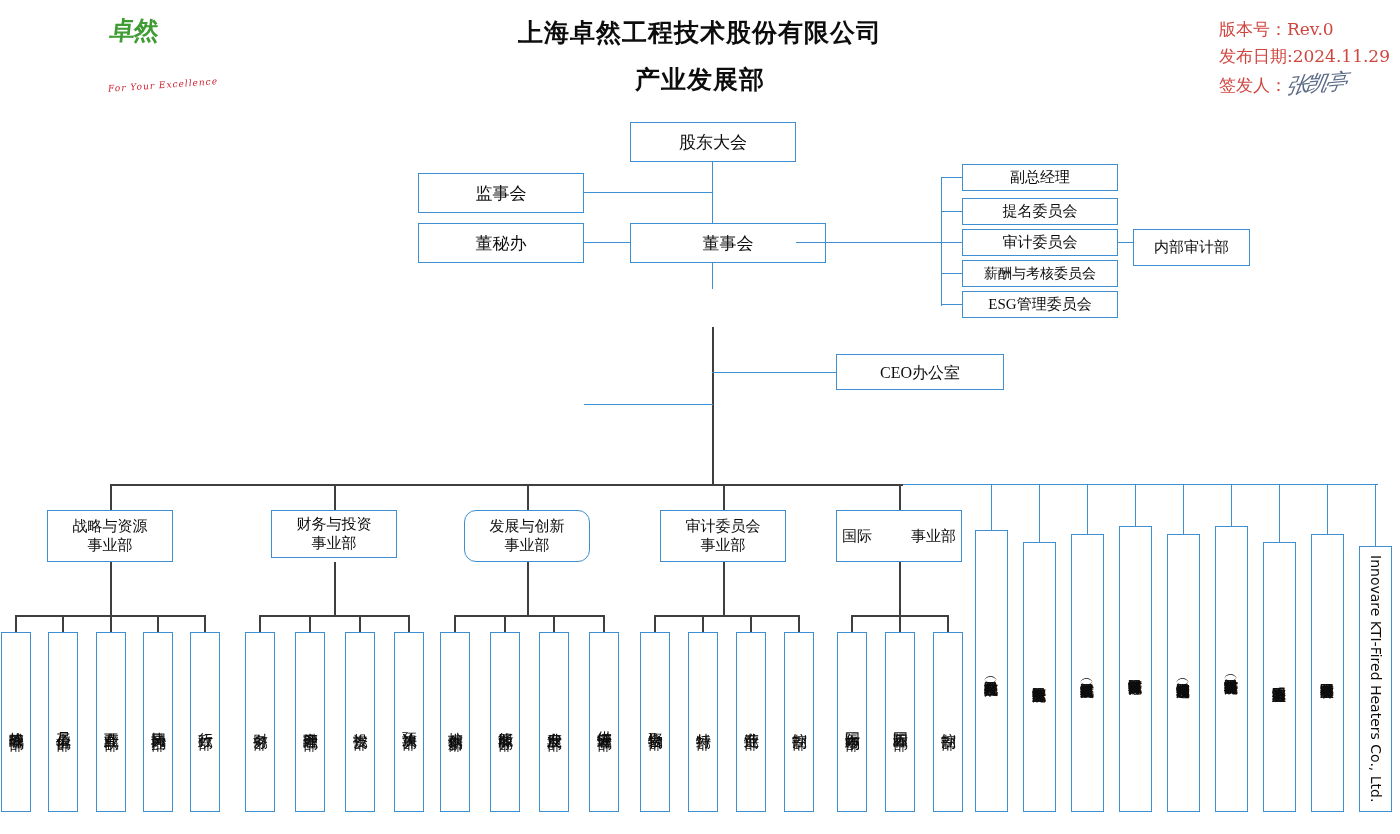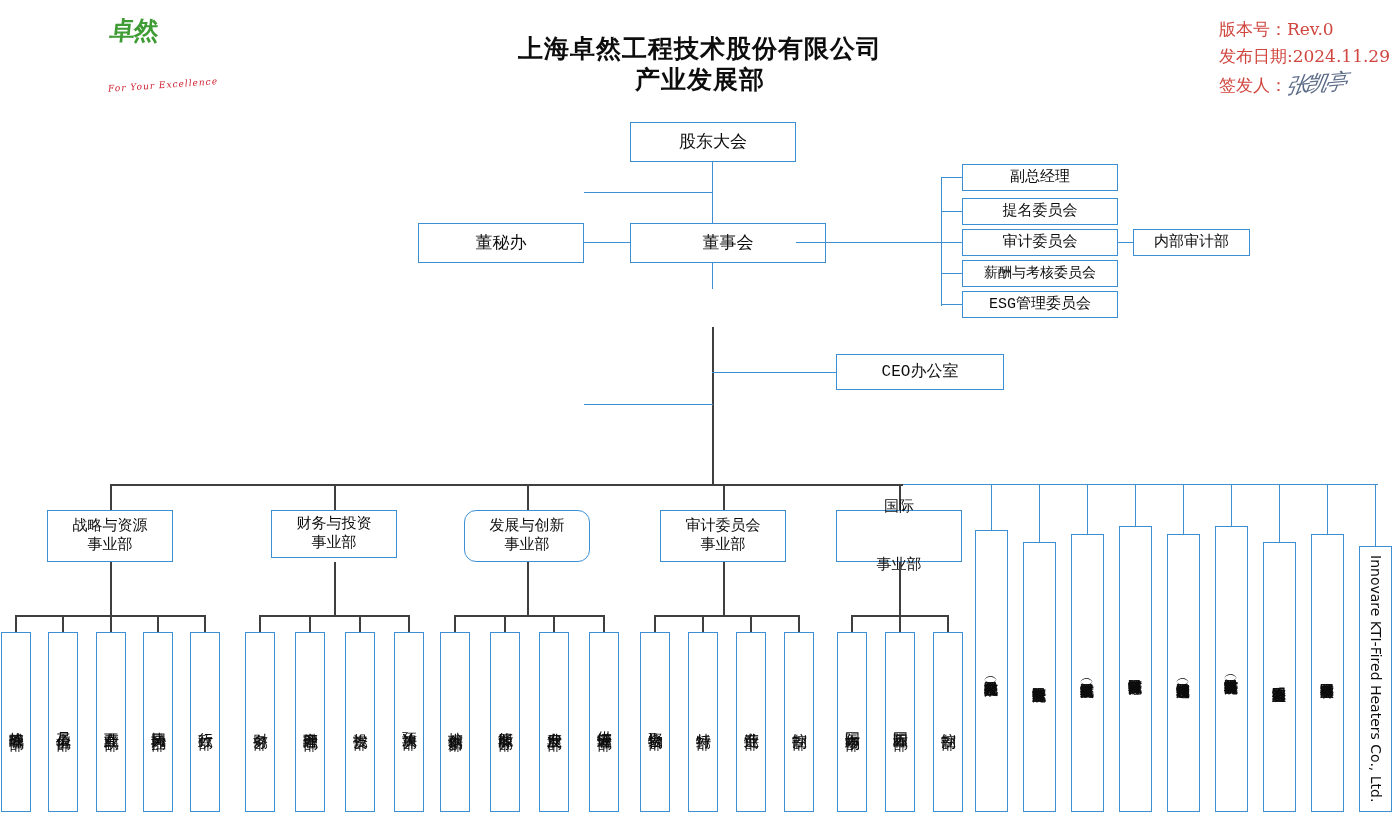--- a/index.html
+++ b/index.html
@@ -14,34 +14,34 @@
   .logo .word{position:absolute;left:2px;top:16px;font-size:50px;font-weight:bold;font-style:italic;
     font-family:"DejaVu Serif","Liberation Serif",serif;letter-spacing:-3px;color:#5aa832;white-space:nowrap;}
   .logo .word .r{color:#cf2030;}
   .logo .word .big{color:#4da52a;letter-spacing:-1px;}
   .logo .tag{position:absolute;left:42px;top:66px;font-size:9px;color:#cf2030;font-style:italic;
     font-family:"DejaVu Serif","Liberation Serif",serif;letter-spacing:1px;transform:rotate(-4deg);white-space:nowrap;}
 
   
   .doc-title{position:absolute;left:0;width:1400px;text-align:center;
     font-family:"DejaVu Serif","Liberation Serif",serif;font-weight:bold;color:#0d0d0d;}
-  .doc-title.l1{top:32px;font-size:25px;letter-spacing:1px;}
+  .doc-title.l1{top:16px;font-size:25px;letter-spacing:1px;}
   .doc-title.l2{top:63px;font-size:25px;letter-spacing:1px;}
 
   .meta{position:absolute;right:10px;top:16px;color:#d0453e;
     font-family:"DejaVu Serif","Liberation Serif",serif;font-size:17px;line-height:27px;}
   .meta div{white-space:nowrap;}
   .sig{display:inline-block;font-family:"DejaVu Serif","Liberation Serif",serif;
     font-style:italic;font-size:22px;color:#5b6a86;transform:skewX(-14deg) rotate(-5deg);
     letter-spacing:-3px;}
 
   
   .box{position:absolute;border:1.4px solid #3d8fd1;background:#fff;box-sizing:border-box;
     display:flex;align-items:center;justify-content:center;text-align:center;
-    font-family:Liberation Mono, monospace;color:#0d0d0d;}
+    font-family:Liberation Serif, serif;color:#0d0d0d;}
   .box.h{font-size:17px;line-height:21px;}
   .box.div-box{font-size:15px;line-height:19px;}
   
   .vbox{position:absolute;border:1.4px solid #3d8fd1;background:#fff;box-sizing:border-box;
     display:flex;align-items:center;justify-content:center;
     font-family:"DejaVu Serif","Liberation Serif",serif;color:#0d0d0d;}
   .vbox span{writing-mode:vertical-rl;text-orientation:upright;white-space:nowrap;
     font-size:15px;letter-spacing:1px;line-height:1;}
   .vbox.sub span{font-size:14px;letter-spacing:0px;}
   .vbox.lat span{writing-mode:vertical-rl;text-orientation:mixed;font-size:14px;
@@ -71,20 +71,21 @@
   <div class="meta">
     <div>版本号：Rev.0</div>
     <div>发布日期:2024.11.29</div>
     <div><span>签发人：</span><span class="sig">张凯亭</span></div>
   </div>
 
   <div class="box h" style="left:630px;top:122px;width:166px;height:40px;">股东大会</div>
 
   <div class="ln lv" style="left:712px;top:162px;width:1.4px;height:62px;"></div>
 
+  <div class="box h" style="left:418px;top:173px;width:166px;height:40px;">监事会</div>
   <div class="ln lh" style="left:584px;top:192px;width:129px;height:1.4px;"></div>
 
   <div class="box h" style="left:418px;top:223px;width:166px;height:40px;">董秘办</div>
   <div class="ln lh" style="left:584px;top:242px;width:47px;height:1.4px;"></div>
 
   <div class="box h" style="left:630px;top:223px;width:196px;height:40px;">董事会</div>
 
   <div class="ln lh" style="left:796px;top:242px;width:146px;height:1.4px;"></div>
   <div class="ln lv" style="left:941px;top:178px;width:1.4px;height:128px;"></div>
 
@@ -96,21 +97,21 @@
 
   <div class="box h" style="left:962px;top:229px;width:156px;height:27px;font-size:15px;">审计委员会</div>
   <div class="ln lh" style="left:941px;top:242px;width:22px;height:1.4px;"></div>
 
   <div class="box h" style="left:962px;top:260px;width:156px;height:27px;font-size:14px;">薪酬与考核委员会</div>
   <div class="ln lh" style="left:941px;top:273px;width:22px;height:1.4px;"></div>
 
   <div class="box h" style="left:962px;top:291px;width:156px;height:27px;font-size:15px;">ESG管理委员会</div>
   <div class="ln lh" style="left:941px;top:304px;width:22px;height:1.4px;"></div>
 
-  <div class="box h" style="left:1133px;top:229px;width:117px;height:27px;font-size:15px;">内部审计部</div>
+  <div class="box h" style="left:1133px;top:229px;width:117px;height:37px;font-size:15px;">内部审计部</div>
   <div class="ln lh" style="left:1118px;top:242px;width:16px;height:1.4px;"></div>
 
   <div class="ln lv" style="left:712px;top:263px;width:1.4px;height:26px;"></div>
 
   <div class="ln lv dark" style="left:712px;top:327px;width:1.6px;height:157px;"></div>
 
   <div class="box h" style="left:836px;top:354px;width:168px;height:36px;font-size:16px;">CEO办公室</div>
   <div class="ln lh" style="left:712px;top:372px;width:125px;height:1.4px;"></div>
 
   <div class="ln lh" style="left:584px;top:404px;width:129px;height:1.4px;"></div>
@@ -213,21 +214,21 @@
       <span>特纤部</span>
     </div>
   <div class="vbox" style="left:736px;top:632px;width:30px;height:180px;">
       <span>产业链部</span>
     </div>
   <div class="vbox" style="left:784px;top:632px;width:30px;height:180px;">
       <span>控制部</span>
     </div>
 
   <div class="ln lv dark" style="left:899px;top:484px;width:1.6px;height:26px;"></div>
-  <div class="box div-box" style="left:836px;top:510px;width:126px;height:52px;flex-direction:column;gap:39px;">
+  <div class="box div-box" style="left:836px;top:510px;width:126px;height:52px;flex-direction:row;gap:39px;">
     <span>国际</span>
     <span>事业部</span>
   </div>
   <div class="ln lv dark" style="left:899px;top:562px;width:1.6px;height:53px;"></div>
   <div class="ln lh dark" style="left:851px;top:615px;width:97px;height:1.6px;"></div>
   <div class="ln lv dark" style="left:851px;top:615px;width:1.6px;height:17px;"></div>
   <div class="ln lv dark" style="left:899px;top:615px;width:1.6px;height:17px;"></div>
   <div class="ln lv dark" style="left:947px;top:615px;width:1.6px;height:17px;"></div>
   <div class="vbox" style="left:837px;top:632px;width:30px;height:180px;">
       <span>国际市场部</span>

